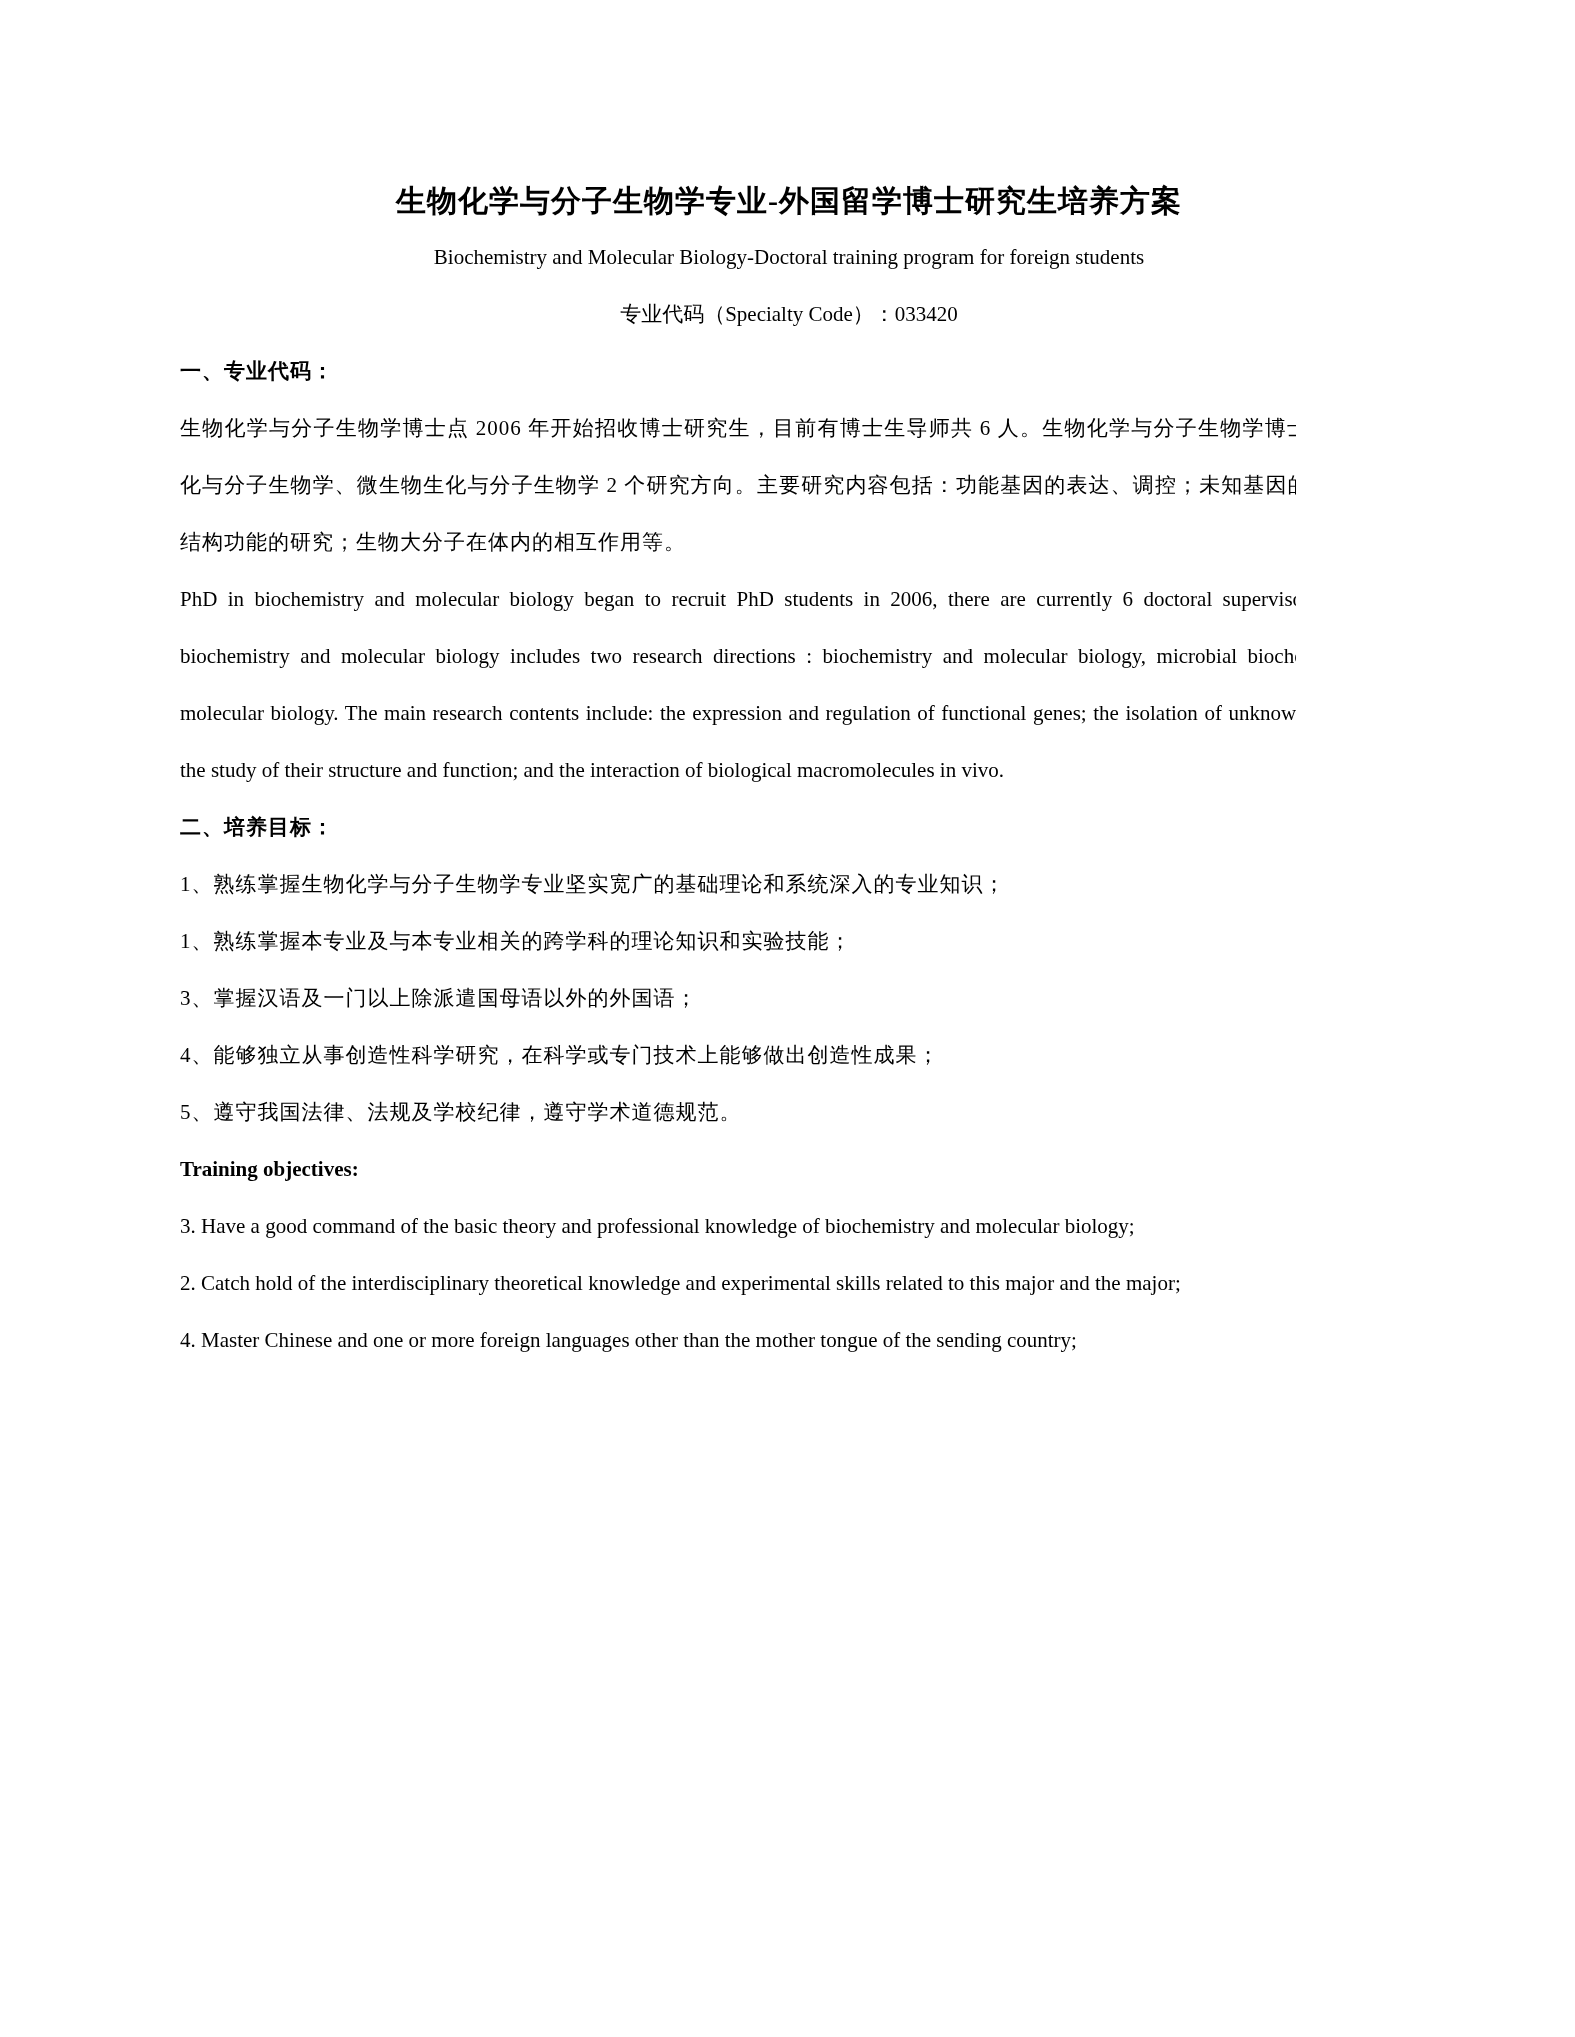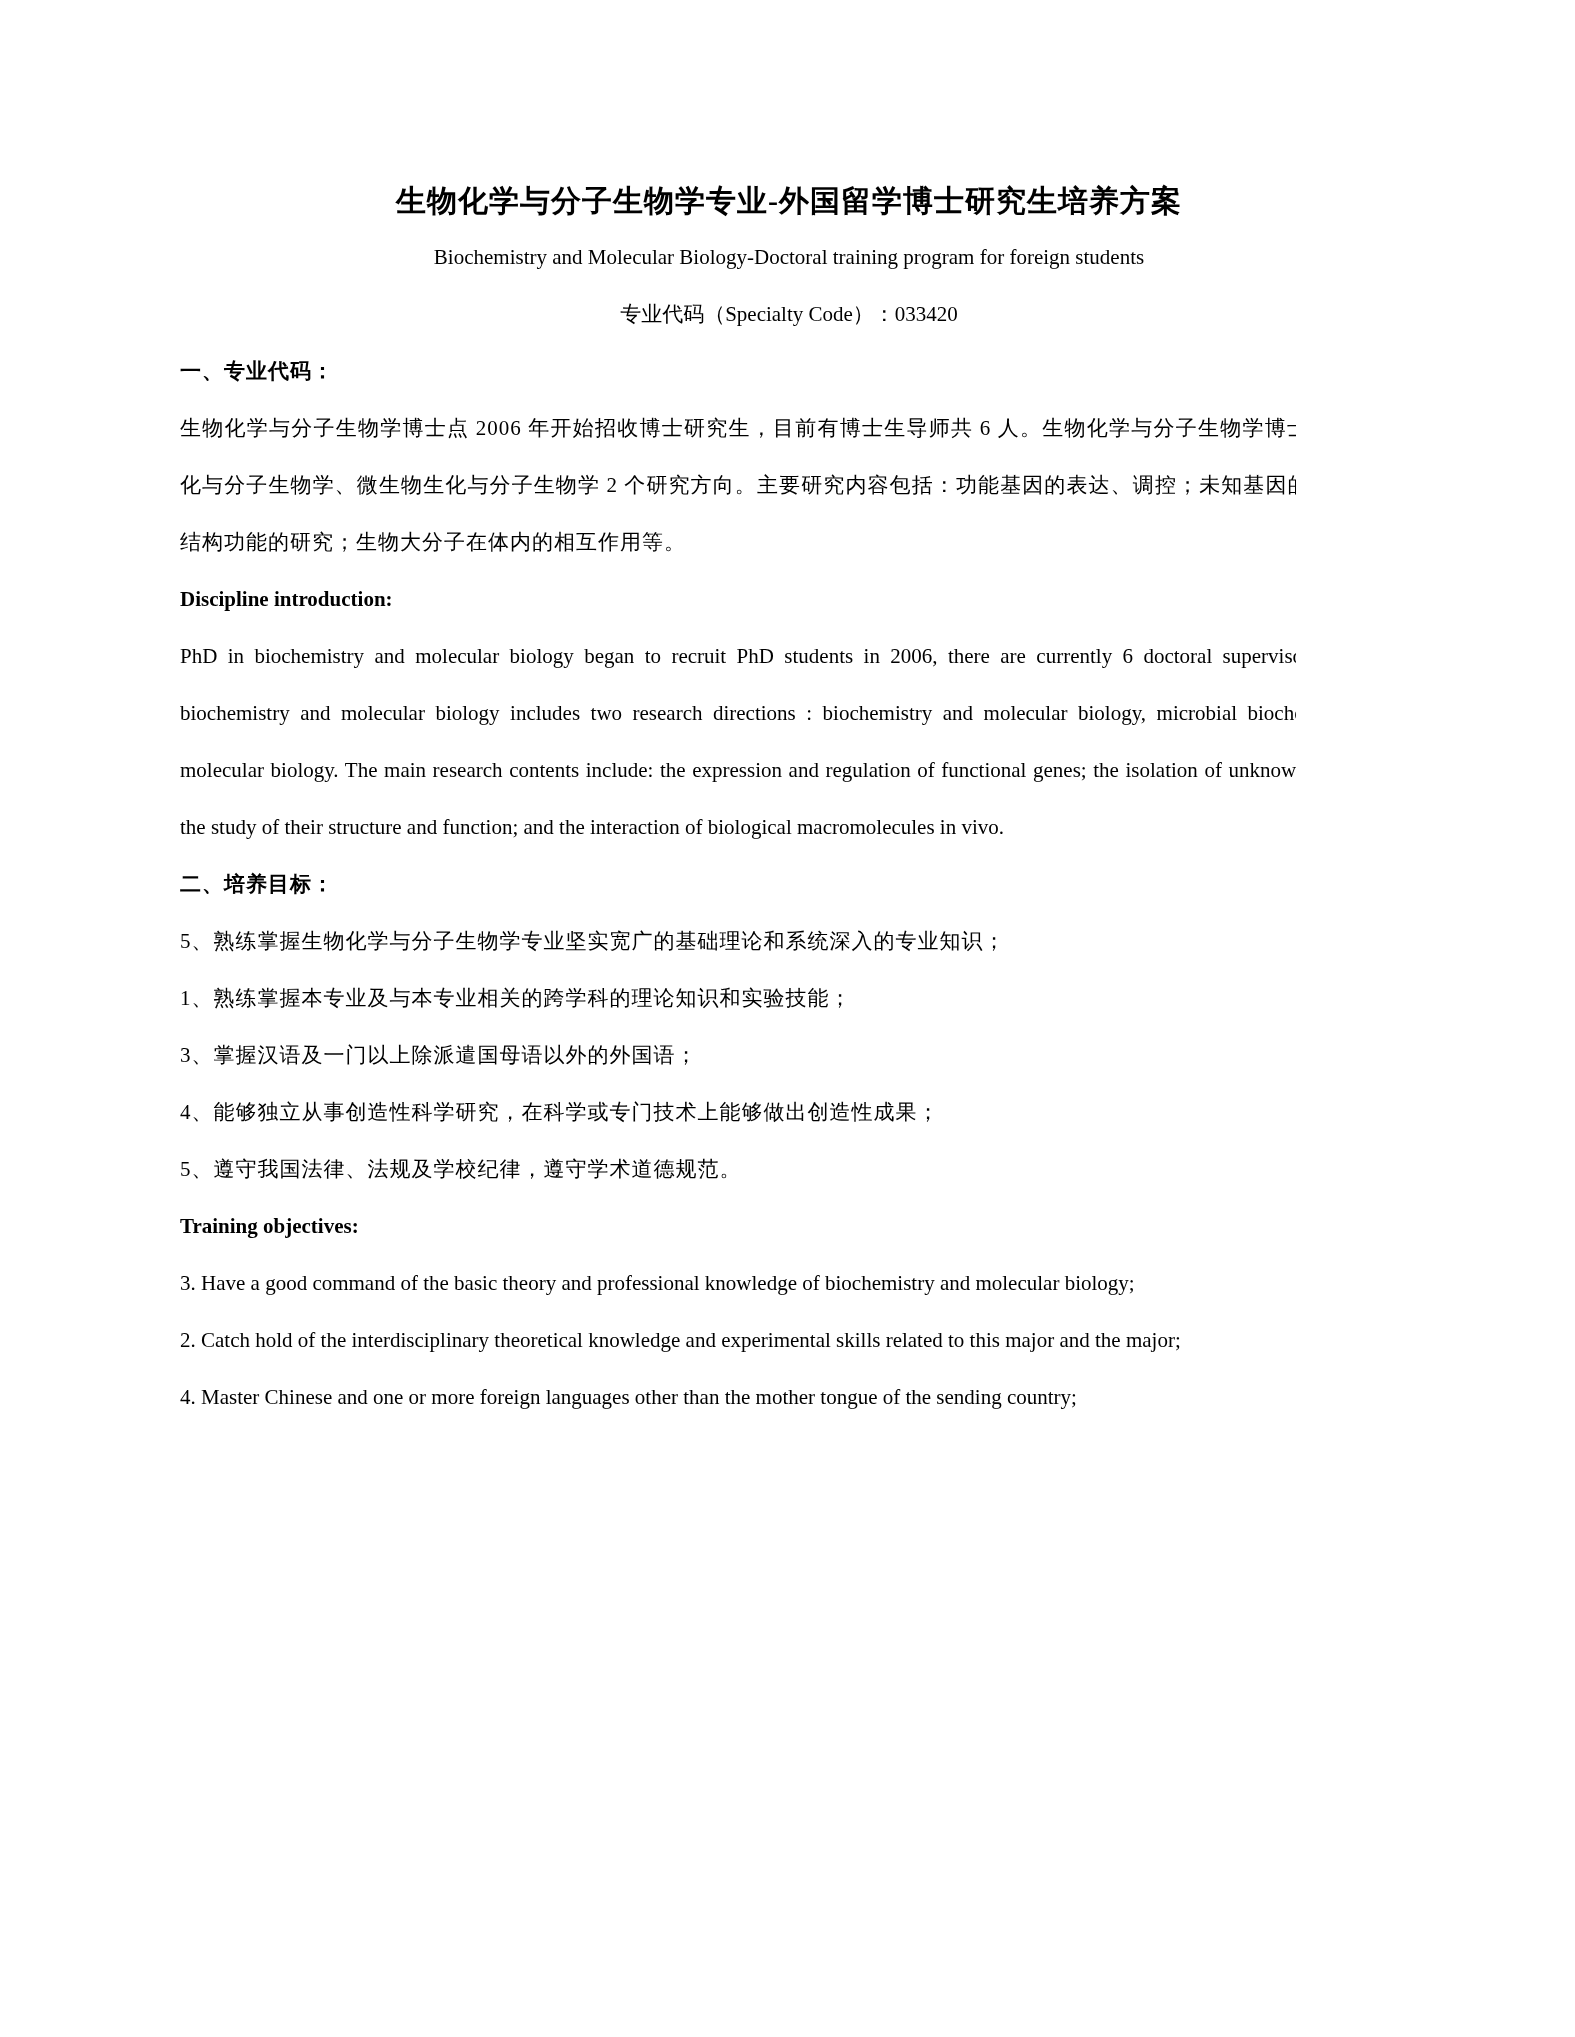--- a/index.html
+++ b/index.html
@@ -66,27 +66,26 @@
     <div class="line title-zh">生物化学与分子生物学专业-外国留学博士研究生培养方案</div>
 
     <div class="line title-en">Biochemistry and Molecular Biology-Doctoral training program for foreign students</div>
 
     <div class="line code-line">专业代码（Specialty Code）：033420</div>
 
     <div class="line heading">一、专业代码：</div>
 
     <div class="line para-zh">生物化学与分子生物学博士点 2006 年开始招收博士研究生，目前有博士生导师共 6 人。生物化学与分子生物学博士点下设生化与分子生物学、微生物生化与分子生物学 2 个研究方向。主要研究内容包括：功能基因的表达、调控；未知基因的分离及其结构功能的研究；生物大分子在体内的相互作用等。</div>
 
-    <div class="line heading-en">Discipline introduction:</div>
 
     <div class="line para-en">PhD in biochemistry and molecular biology began to recruit PhD students in 2006, there are currently 6 doctoral supervisors. PhD in biochemistry and molecular biology includes two research directions : biochemistry and molecular biology, microbial biochemistry and molecular biology. The main research contents include: the expression and regulation of functional genes; the isolation of unknown genes and the study of their structure and function; and the interaction of biological macromolecules in vivo.</div>
 
     <div class="line heading">二、培养目标：</div>
 
-    <div class="line item-zh">5、熟练掌握生物化学与分子生物学专业坚实宽广的基础理论和系统深入的专业知识；</div>
+    <div class="line item-zh">1、熟练掌握生物化学与分子生物学专业坚实宽广的基础理论和系统深入的专业知识；</div>
     <div class="line item-zh">1、熟练掌握本专业及与本专业相关的跨学科的理论知识和实验技能；</div>
     <div class="line item-zh">3、掌握汉语及一门以上除派遣国母语以外的外国语；</div>
     <div class="line item-zh">4、能够独立从事创造性科学研究，在科学或专门技术上能够做出创造性成果；</div>
     <div class="line item-zh">5、遵守我国法律、法规及学校纪律，遵守学术道德规范。</div>
 
     <div class="line heading-en">Training objectives:</div>
 
     <div class="line item-en">3. Have a good command of the basic theory and professional knowledge of biochemistry and molecular biology;</div>
     <div class="line item-en">2. Catch hold of the interdisciplinary theoretical knowledge and experimental skills related to this major and the major;</div>
     <div class="line item-en">4. Master Chinese and one or more foreign languages other than the mother tongue of the sending country;</div>

